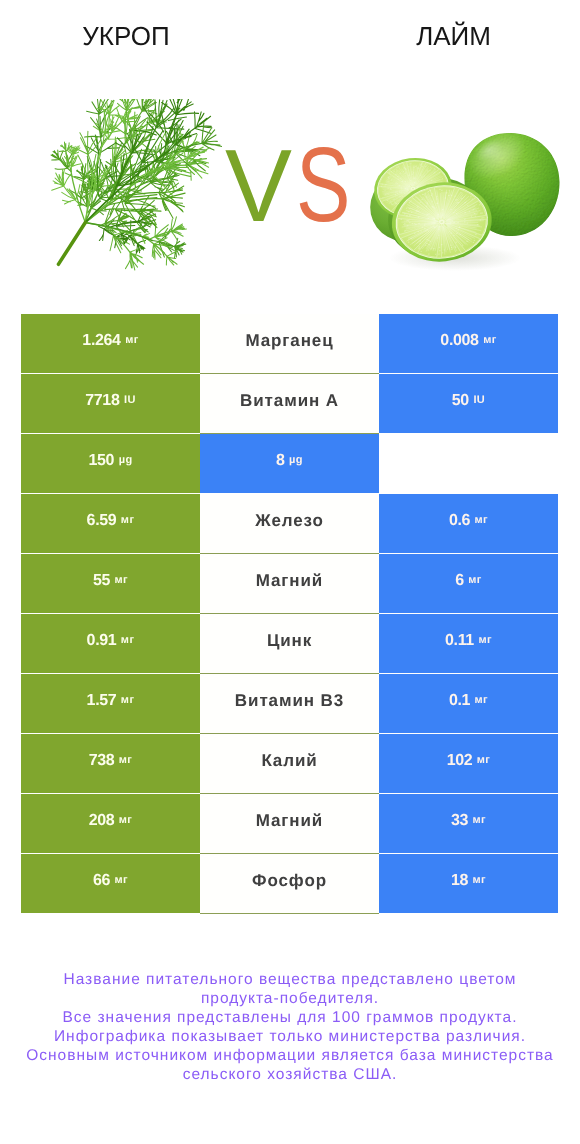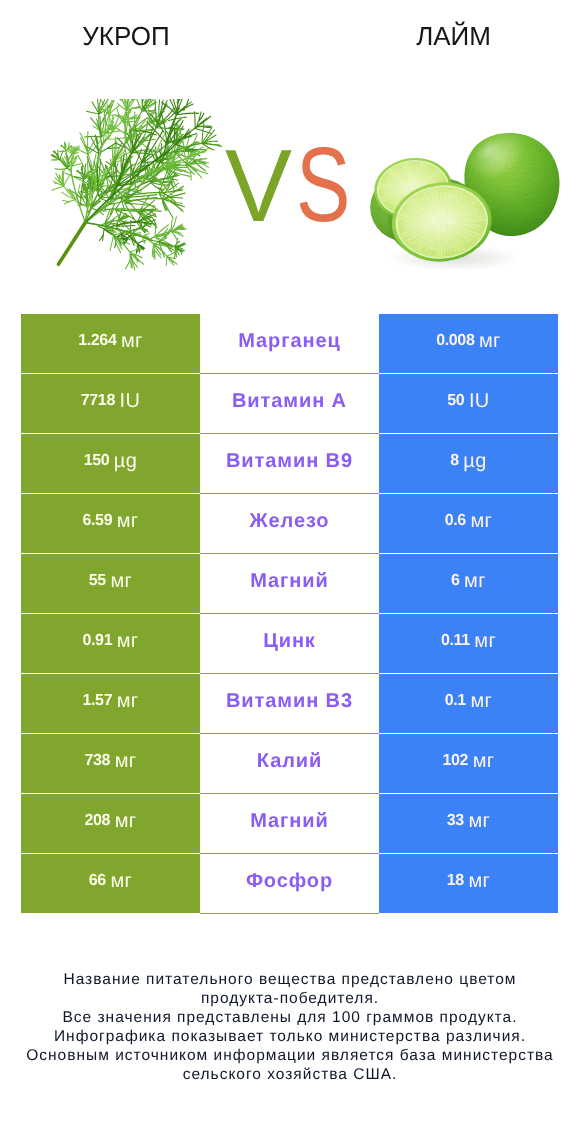--- a/index.html
+++ b/index.html
@@ -37,27 +37,27 @@
 
   
   .table { position: absolute; left: 21px; top: 314px; width: 537px; }
   .row { display: flex; height: 59px; margin-bottom: 1px; }
   .row .cell.mid { height: 60px; margin-top: 0; }
   .row:last-child { margin-bottom: 0; }
   .cell { width: 179px; will-change: transform; transform: translateZ(0); display: flex; align-items: center; justify-content: center;
           line-height: 1; padding-bottom: 6px; }
   .cell.left  { background: #80a62e; color: #fcfdec; font-weight: bold; font-size: 16px; letter-spacing: -0.35px; }
   .cell.right { background: #3b82f6; color: #fdf3ec; font-weight: bold; font-size: 16px; letter-spacing: -0.35px; }
-  .cell.mid   { background: #fffffd; color: #8b5cf6; font-weight: bold; font-size: 20px; letter-spacing: 0.9px;
+  .cell.mid   { background: #fffffd; color: #404040; font-weight: bold; font-size: 17px; letter-spacing: 0.9px;
                 border-bottom: 1px solid #8c9f55; }
-  .unit { font-size: 20px; margin-left: 4.5px; font-weight: normal; letter-spacing: 0.4px; }
+  .unit { font-size: 11px; margin-left: 4.5px; font-weight: bold; letter-spacing: 0.4px; }
 
   
   .note { position: absolute; left: 0; top: 970px; transform: translateZ(0); width: 580px;
-          text-align: center; font-size: 15.5px; line-height: 19.05px; color: #0f172a;
+          text-align: center; font-size: 15.5px; line-height: 19.05px; color: #8b5cf6;
           letter-spacing: 1.0px; }
 </style>
 </head>
 <body>
 
 <div class="page">
 
   <div class="title right">ЛАЙМ</div>
   <div class="title left">УКРОП</div>
 
@@ -225,23 +225,20 @@
         <div class="cell right">
           <span>50</span>
           <span class="unit">IU</span>
         </div>
       </div>
       <div class="row">
         <div class="cell left">
           <span>150</span>
           <span class="unit">µg</span>
         </div>
-        <div class="cell mid">
-          <span>Витамин B9</span>
-        </div>
         <div class="cell right">
           <span>8</span>
           <span class="unit">µg</span>
         </div>
       </div>
       <div class="row">
         <div class="cell left">
           <span>6.59</span>
           <span class="unit">мг</span>
         </div>

